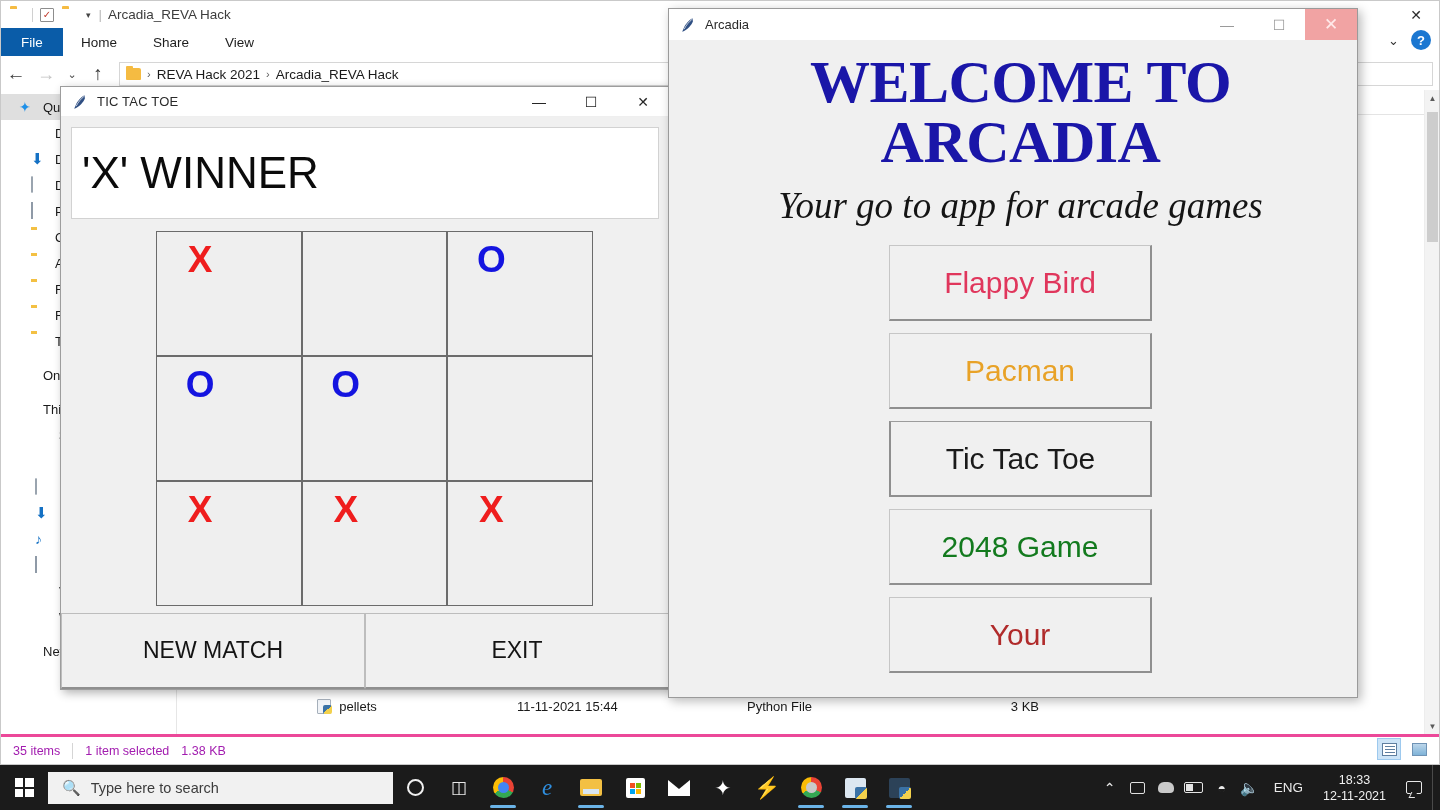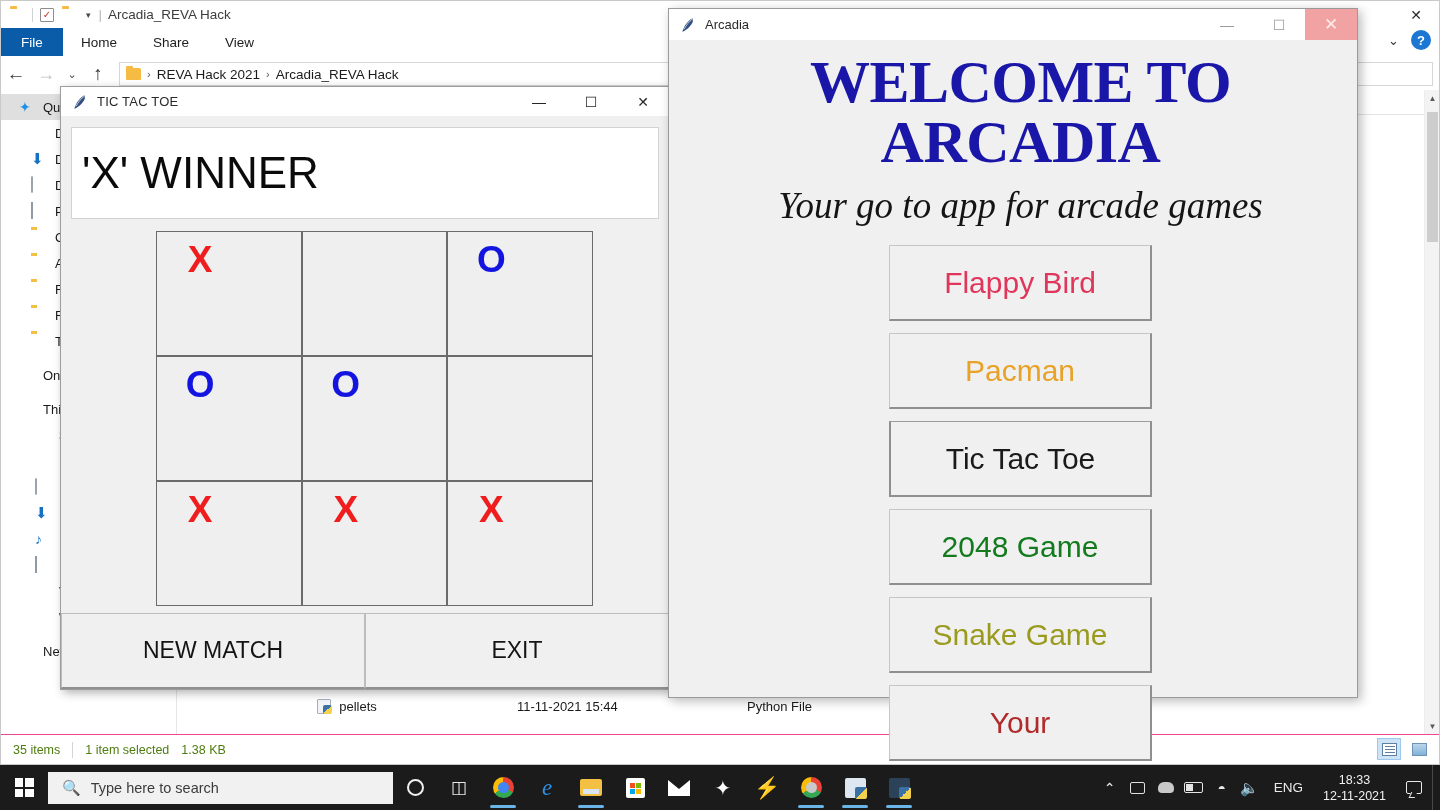--- a/index.html
+++ b/index.html
@@ -123,21 +123,21 @@
     margin-right:8px; position:relative; flex:0 0 14px;
   }
   .py-ico::after{
     content:""; position:absolute; right:-2px; bottom:-1px; width:9px; height:9px;
     background: linear-gradient(135deg,#3a72a6 50%, #f3d14c 50%); border-radius:2px;
   }
   .f-size { justify-content:flex-end; padding-right:18px; }
 
   .exp-status {
     position:absolute; left:0; bottom:0; width:100%; height:30px;
-    border-top:1px solid #ec4899; display:flex; align-items:center; font-size:12.5px; color:#4d7c0f;
+    border-top:3px solid #ec4899; display:flex; align-items:center; font-size:12.5px; color:#a21caf;
   }
   .st-part { padding:0 12px; }
   .st-sep { width:1px; height:16px; background:#d5d5d5; }
   .view-btns { position:absolute; right:8px; bottom:4px; display:flex; gap:6px; align-items:center;}
   .vbtn { width:24px; height:22px; display:flex; align-items:center; justify-content:center; }
   .vbtn.active { background:#cde4f7; border:1px solid #9dc9ee; }
   .vb-details { width:15px; height:13px; border:1px solid #5f7fa0; background:#fff; position:relative;}
   .vb-details::after{content:""; position:absolute; left:2px; top:2px; width:10px; height:1px;
      background:#5f7fa0; box-shadow:0 3px 0 #5f7fa0, 0 6px 0 #5f7fa0;}
   .vb-icons { width:15px; height:13px; background:linear-gradient(#bcd6ea,#7fb3d8); border:1px solid #6f93b5;}
@@ -514,21 +514,20 @@
 
     <div class="arc-body">
       <div class="arc-h1">WELCOME TO ARCADIA</div>
       <div class="arc-sub">Your go to app for arcade games</div>
 
       <div class="arc-buttons">
         <div class="game-btn" style="color:#e0365c">Flappy Bird</div>
         <div class="game-btn" style="color:#e8a227">Pacman</div>
         <div class="game-btn" style="color:#1a1a1a; border-left:2px solid #8f8f8f; border-top:1px solid #9c9c9c;">Tic Tac Toe</div>
         <div class="game-btn" style="color:#137a1e">2048 Game</div>
-        <div class="game-btn" style="color:#9a9a1e">Snake Game</div>
         <div class="game-btn" style="color:#b02b2b">Your</div>
       </div>
     </div>
   </div>
 
   <div id="taskbar">
     <div class="start-btn">
       <span class="win-logo">
           <span></span>
           <span></span>

